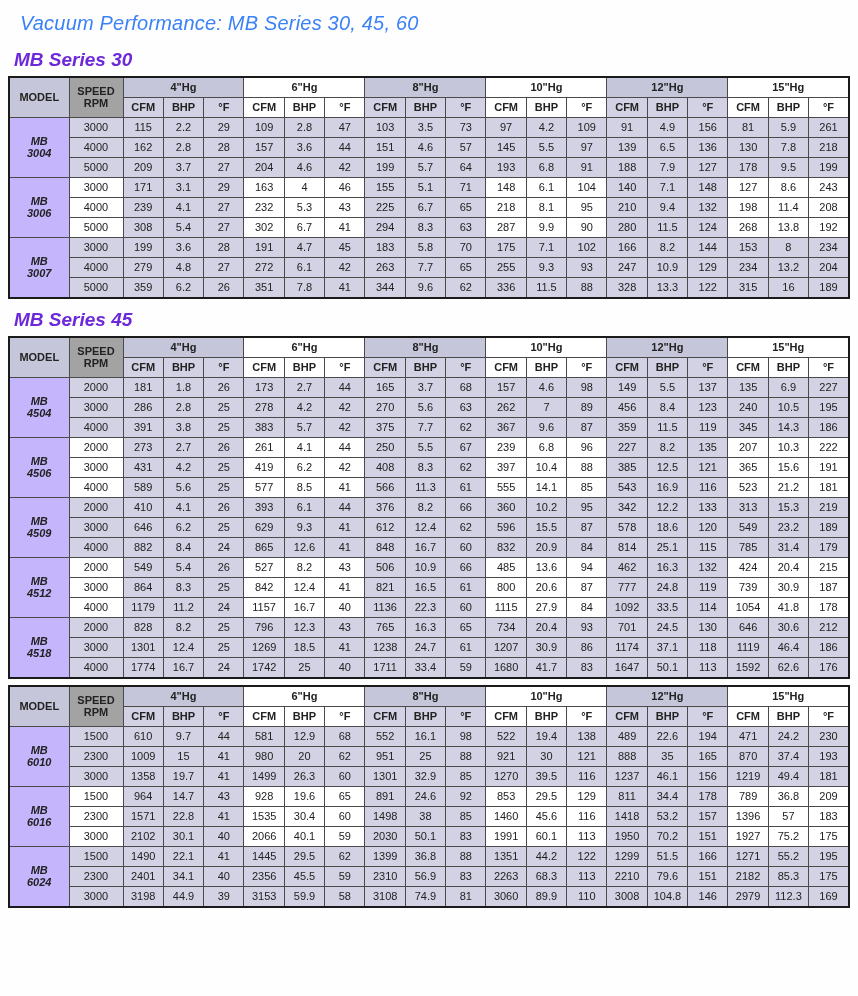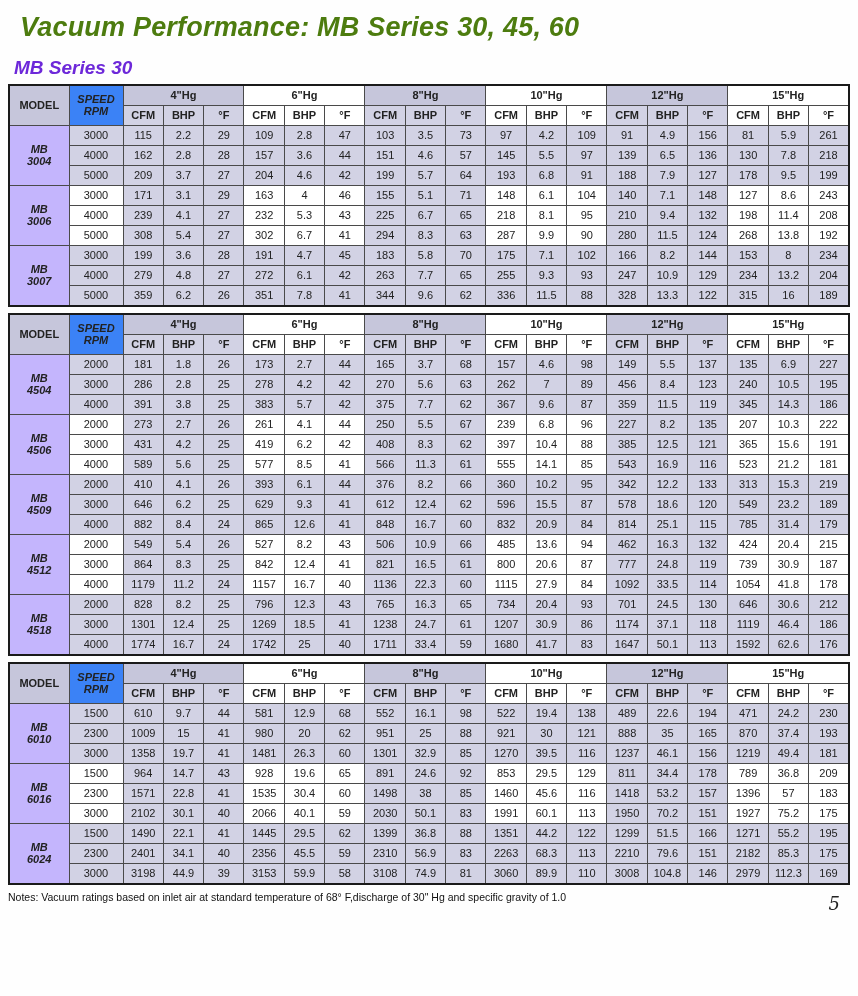--- a/index.html
+++ b/index.html
@@ -3,22 +3,22 @@
 <meta charset="utf-8">
 <style>
   html,body{margin:0;padding:0;background:#ffffff;}
   .page{
     width:858px;height:996px;box-sizing:border-box;
     padding:10px 8px 4px 8px;background:#fefefe;
     font-family:"Liberation Sans",sans-serif;color:#222;position:relative;
   }
   .page-title{
     margin:2px 0 14px 12px;
-    font-size:27px;font-weight:bold;font-style:italic;
-    color:#4d7c0f;letter-spacing:.2px;
+    font-size:20px;font-weight:normal;font-style:italic;
+    color:#3b82f6;letter-spacing:.2px;
   }
   .section-heading{
     margin:10px 0 5px 6px;
     font-size:19px;font-weight:bold;font-style:italic;color:#6d28d9;
   }
   table.perf{
     width:842px;table-layout:fixed;border-collapse:collapse;
     border:2px solid #1a1a1a;margin:0 0 6px 0;
   }
   table.perf th, table.perf td{
@@ -29,21 +29,21 @@
   }
   table.perf thead th{font-weight:bold;}
   .grp-head{font-size:11.5px;}
   .lav-h{background:#c6c6db;}
   .lav{background:#d2d2e4;}
   .wht{background:#ffffff;}
   .model-cell{
     background:#c4b5fd;font-weight:bold;font-style:italic;font-size:13px;
     line-height:1.0;
   }
-  .speed-head{background:#3b82f6;font-weight:bold;line-height:1.1;font-style:italic;}
+  .speed-head{background:#a3a3a3;font-weight:bold;line-height:1.1;}
   .grp-start{border-left:1.6px solid #2a2a2a;}
   tr.grp-top td, tr.grp-top th{border-top:1.6px solid #2a2a2a;}
   .footer{
     display:flex;justify-content:space-between;align-items:flex-start;
     width:842px;margin-top:4px;
   }
   .notes{font-size:10.5px;color:#111;}
   .page-num{
     font-family:"DejaVu Serif",serif;font-style:italic;
     font-size:18px;color:#222;margin-right:10px;margin-top:2px;
@@ -312,20 +312,21 @@
             <td class="lav">88</td>
             <td class="lav grp-start">328</td>
             <td class="lav">13.3</td>
             <td class="lav">122</td>
             <td class="lav grp-start">315</td>
             <td class="lav">16</td>
             <td class="lav">189</td>
           </tr>
         </tbody>
       </table>
+      <div class="section-heading">MB Series 45</div>
       <table class="perf">
         <colgroup>
           <col style="width: 60px;">
           <col style="width: 54px;">
           <col>
           <col>
           <col>
           <col>
           <col>
           <col>
@@ -818,21 +819,21 @@
             <td class="lav">165</td>
             <td class="lav grp-start">870</td>
             <td class="lav">37.4</td>
             <td class="lav">193</td>
           </tr>
           <tr>
             <td class="lav">3000</td>
             <td class="lav grp-start">1358</td>
             <td class="lav">19.7</td>
             <td class="lav">41</td>
-            <td class="lav grp-start">1481</td>
+            <td class="lav grp-start">1499</td>
             <td class="lav">26.3</td>
             <td class="lav">60</td>
             <td class="lav grp-start">1301</td>
             <td class="lav">32.9</td>
             <td class="lav">85</td>
             <td class="lav grp-start">1270</td>
             <td class="lav">39.5</td>
             <td class="lav">116</td>
             <td class="lav grp-start">1237</td>
             <td class="lav">46.1</td>
@@ -972,17 +973,13 @@
             <td class="lav">104.8</td>
             <td class="lav">146</td>
             <td class="lav grp-start">2979</td>
             <td class="lav">112.3</td>
             <td class="lav">169</td>
           </tr>
         </tbody>
       </table>
     </div>
 
-  <div class="footer">
-    <span class="notes">Notes: Vacuum ratings based on inlet air at standard temperature of 68° F,discharge of 30" Hg and specific gravity of 1.0</span>
-    <span class="page-num">5</span>
-  </div>
 </div>
 
 </body></html>

